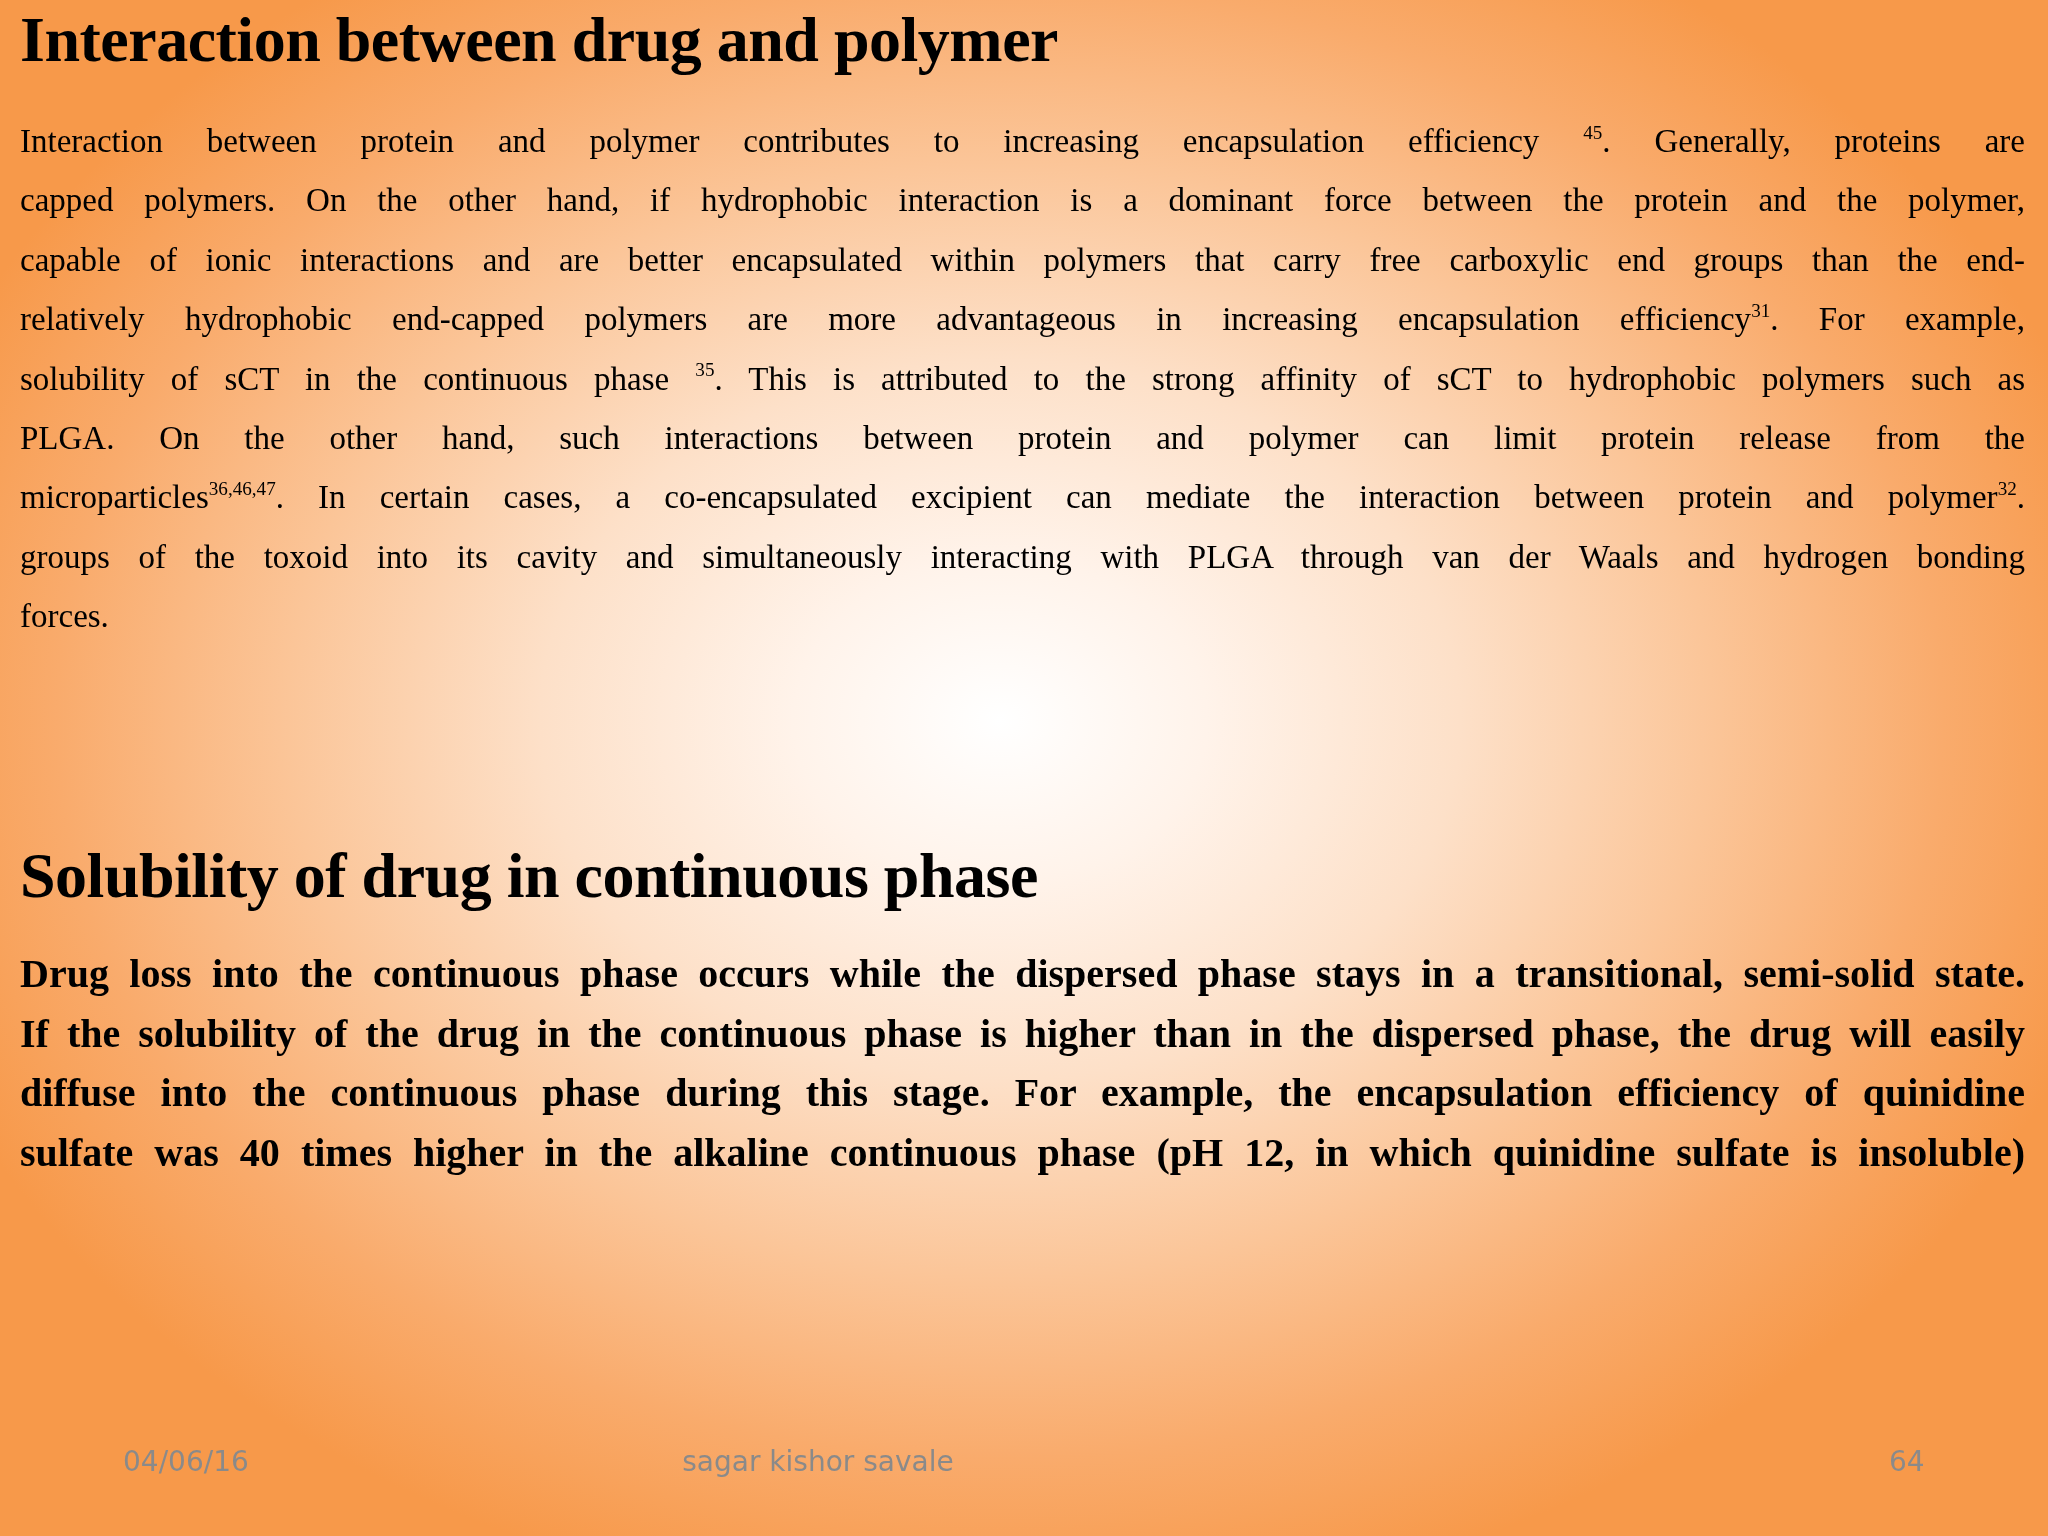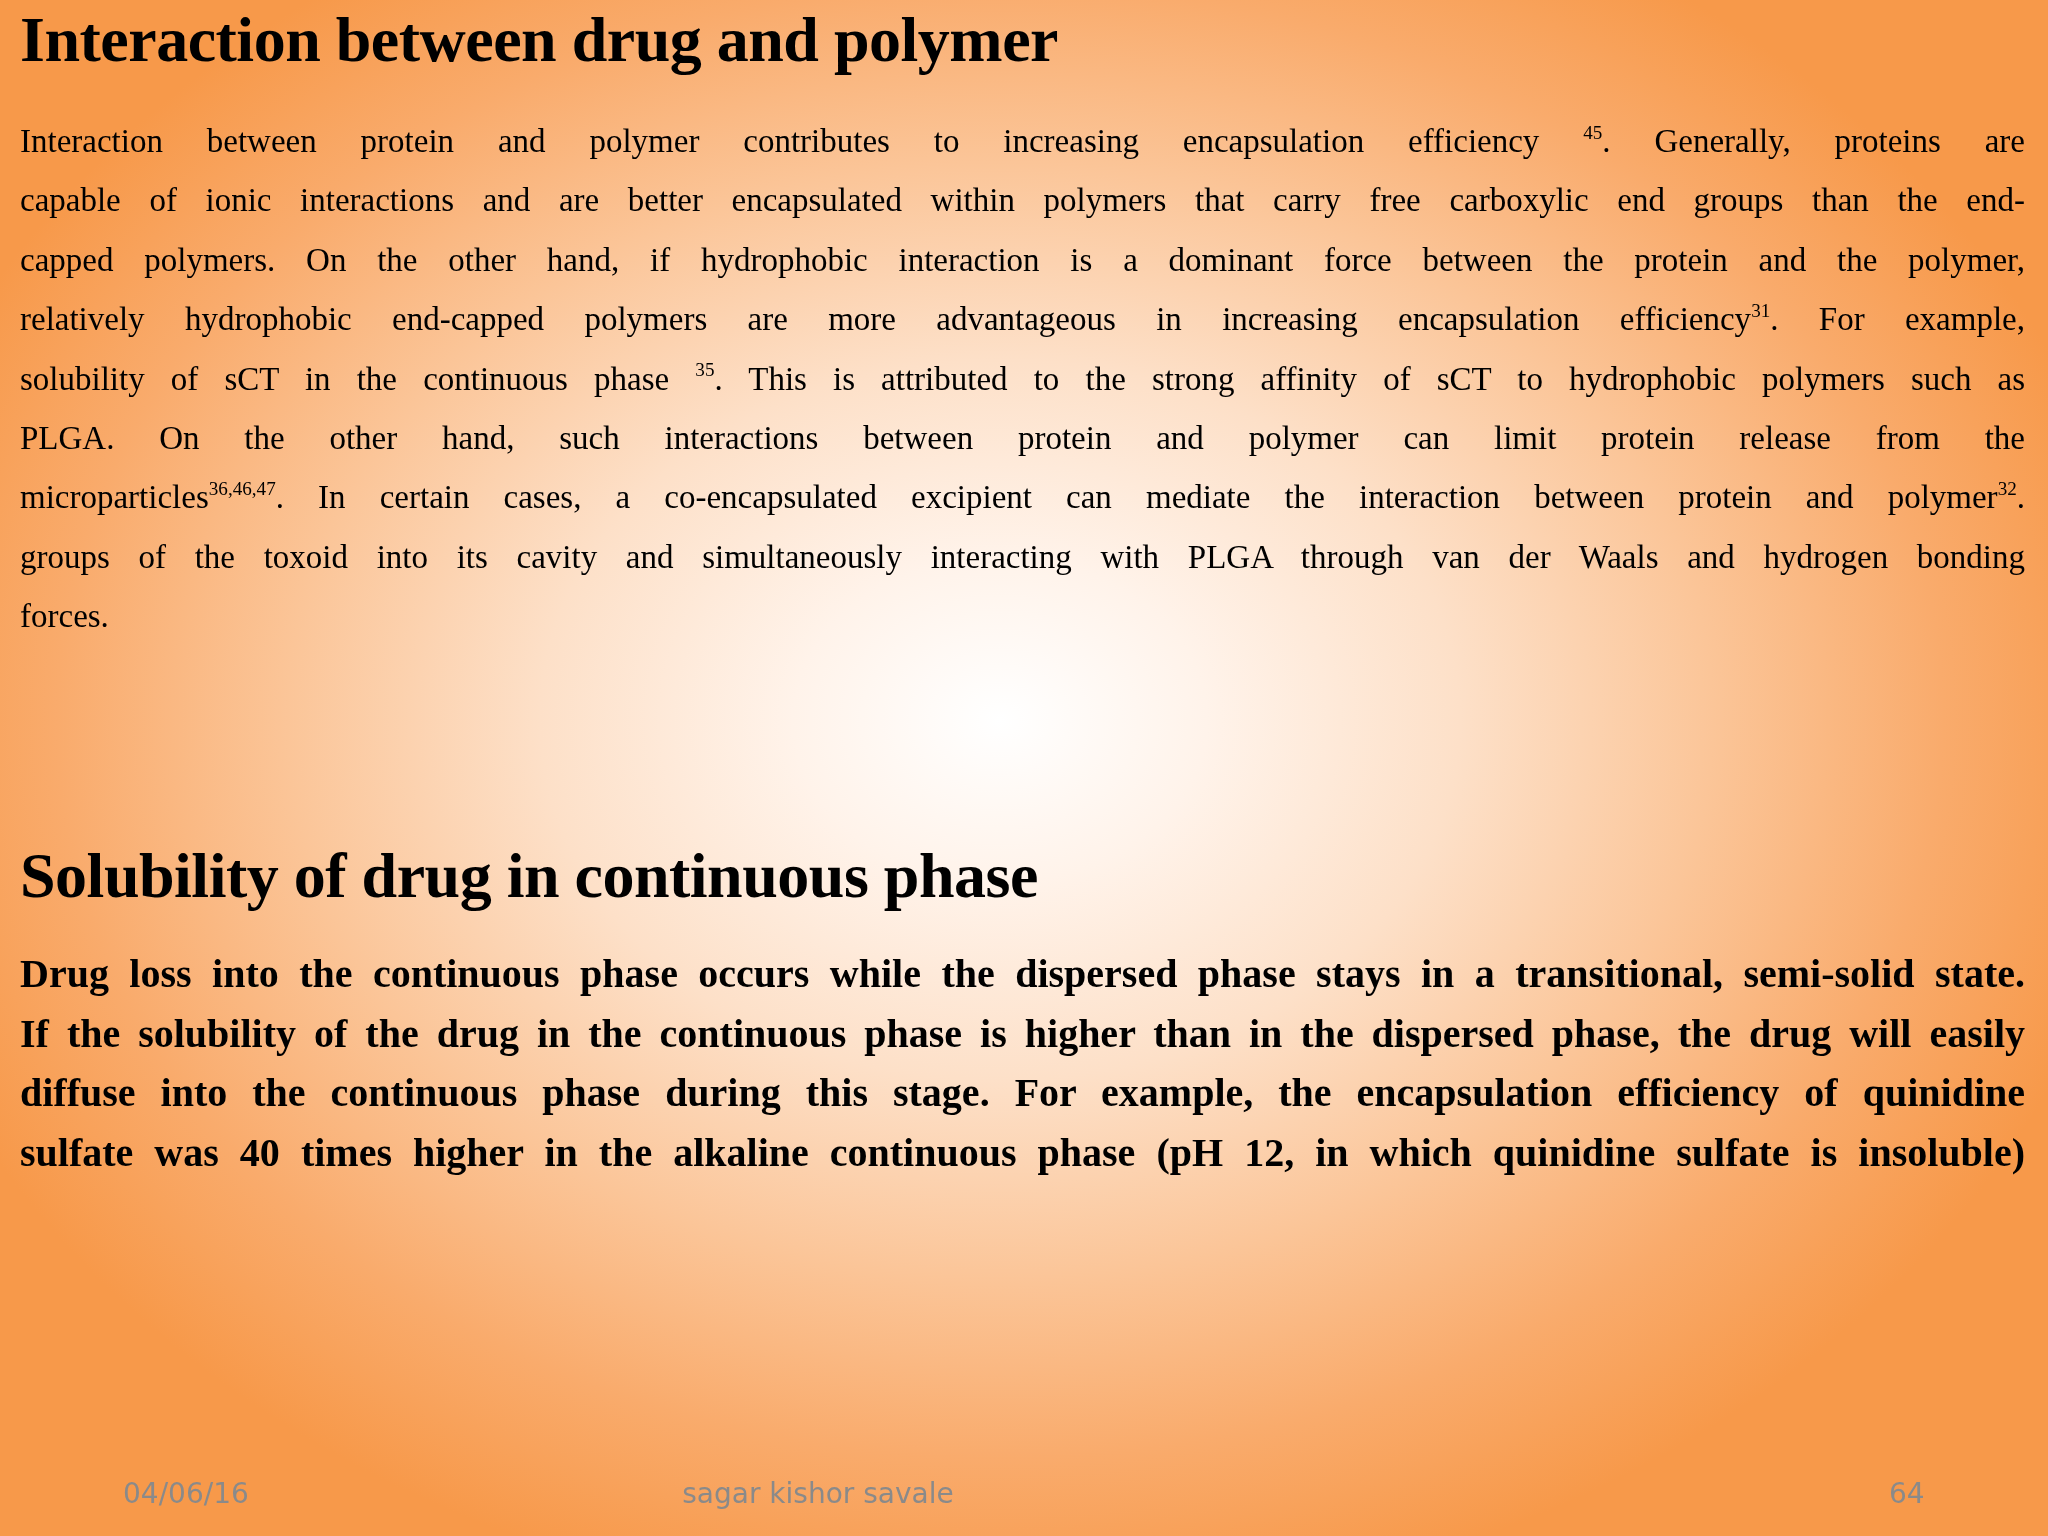--- a/index.html
+++ b/index.html
@@ -70,42 +70,42 @@
     sup {
       font-size: 0.58em;
       vertical-align: 0;
       position: relative;
       top: -0.7em;
       line-height: 0;
     }
 
     .footer {
       position: absolute;
-      top: 1480px;
+      top: 1448px;
       font-family: "DejaVu Sans", "Liberation Sans", sans-serif;
       font-size: 28px;
       color: #8a8a8a;
       line-height: 1;
       white-space: nowrap;
     }
     .footer-date { left: 123px; }
     .footer-author { left: 0; width: 1636px; text-align: center; }
     .footer-page { left: 1889px; }
   </style>
 </head>
 <body>
 
 <div class="slide">
 
   <h1 class="heading h1">Interaction between drug and polymer</h1>
 
   <div class="para p1">
     <span class="line"><span>Interaction between protein and polymer contributes to increasing encapsulation efficiency </span><sup>45</sup><span>. Generally, proteins are</span></span>
+    <span class="line">capped polymers. On the other hand, if hydrophobic interaction is a dominant force between the protein and the polymer,</span>
     <span class="line">capable of ionic interactions and are better encapsulated within polymers that carry free carboxylic end groups than the end-</span>
-    <span class="line">capped polymers. On the other hand, if hydrophobic interaction is a dominant force between the protein and the polymer,</span>
     <span class="line"><span>relatively hydrophobic end-capped polymers are more advantageous in increasing encapsulation efficiency</span><sup>31</sup><span>. For example,</span></span>
     <span class="line"><span>solubility of sCT in the continuous phase </span><sup>35</sup><span>. This is attributed to the strong affinity of sCT to hydrophobic polymers such as</span></span>
     <span class="line">PLGA. On the other hand, such interactions between protein and polymer can limit protein release from the</span>
     <span class="line"><span>microparticles</span><sup>36,46,47</sup><span>. In certain cases, a co-encapsulated excipient can mediate the interaction between protein and polymer</span><sup>32</sup><span>.</span></span>
     <span class="line">groups of the toxoid into its cavity and simultaneously interacting with PLGA through van der Waals and hydrogen bonding</span>
     <span class="line last">forces.</span>
   </div>
 
   <h2 class="heading h2">Solubility of drug in continuous phase</h2>
 

